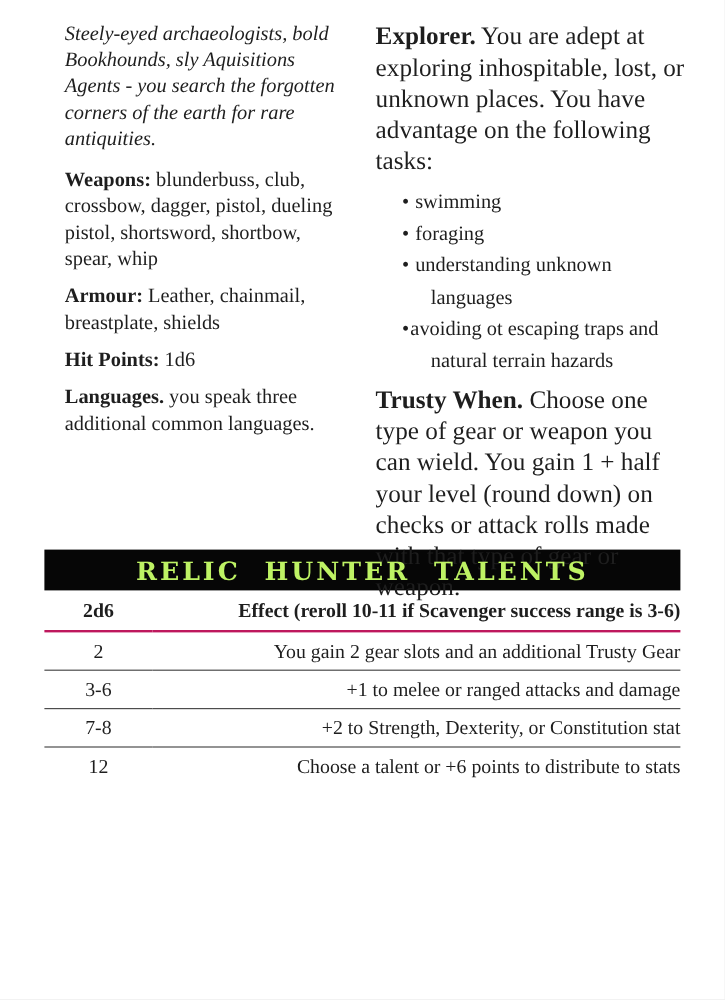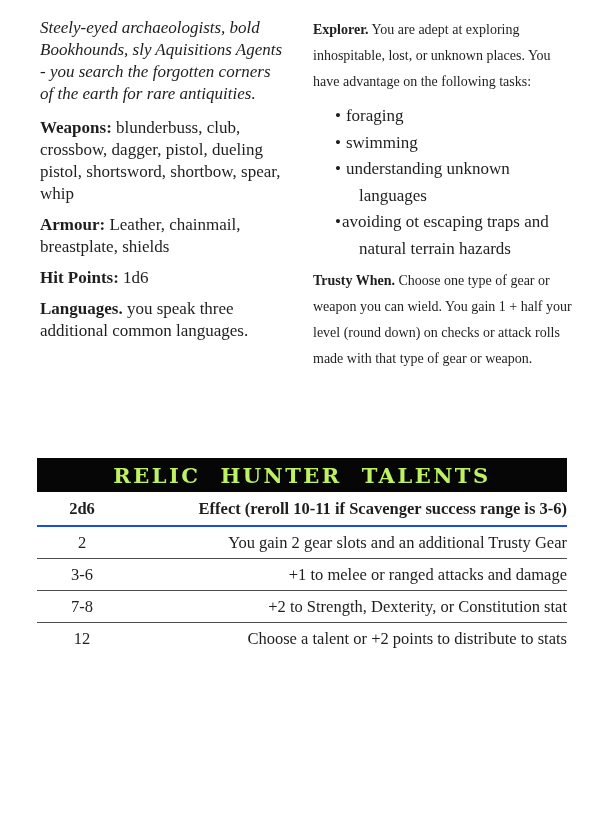--- a/index.html
+++ b/index.html
@@ -41,27 +41,27 @@
   .content {
     display: flex;
     padding: 17px 32px 0 36px;
     height: 458px;
     box-sizing: border-box;
     gap: 25px;
   }
   .col-left  { width: 252px; flex: 0 0 252px; }
   .col-right { flex: 1 1 auto; }
   .col-left p {
-    margin: 0 0 9px 4px;
+    margin: 0 0 9px 18px;
     font-size: 17px;
     line-height: 22px;
   }
   .col-right p {
     margin: 0 0 8px 0;
-    font-size: 14px;
+    font-size: 21px;
     line-height: 26px;
   }
   .intro {
     font-style: italic;
     margin-bottom: 12px !important;
   }
   .lbl { font-weight: 700; }
   
   ul.tasks {
     list-style: none;
@@ -112,21 +112,21 @@
   table.talents-table .c-roll {
     width: 90px;
     text-align: center;
   }
   table.talents-table .c-effect {
     text-align: right;
     padding-left: 2px;
   }
   table.talents-table thead th {
     font-weight: 700;
-    border-bottom: 2px solid #1d4ed8;
+    border-bottom: 2px solid #be185d;
     height: 33px;
   }
   table.talents-table tbody tr {
     border-bottom: 1.5px solid #4d4d4d;
   }
   table.talents-table tbody tr:last-child {
     border-bottom: none;
   }
 </style>
 </head>
@@ -147,22 +147,22 @@
       <p><span class="lbl">Hit Points:</span> <span>1d6</span></p>
 
       <p><span class="lbl">Languages.</span> <span>you speak three additional common languages.</span></p>
 
     </div>
 
     <div class="col-right">
       <p><span class="lbl">Explorer.</span> <span>You are adept at exploring inhospitable, lost, or unknown places. You have advantage on the following tasks:</span></p>
 
       <ul class="tasks">
+        <li><span class="bullet">•</span><span>swimming</span></li>
         <li><span class="bullet">•</span><span>foraging</span></li>
-        <li><span class="bullet">•</span><span>swimming</span></li>
         <li><span class="bullet">•</span><span>understanding unknown languages</span></li>
         <li class="tight"><span class="bullet">•</span><span>avoiding ot escaping traps and natural terrain hazards</span></li>
       </ul>
 
       <p><span class="lbl">Trusty When.</span> <span>Choose one type of gear or weapon you can wield. You gain 1 + half your level (round down) on checks or attack rolls made with that type of gear or weapon.</span></p>
     </div>
   </div>
 
   <div class="talents">
     <div class="talents-banner">
@@ -183,19 +183,19 @@
         <tr>
           <td class="c-roll">3-6</td>
           <td class="c-effect">+1 to melee or ranged attacks and damage</td>
         </tr>
         <tr>
           <td class="c-roll">7-8</td>
           <td class="c-effect">+2 to Strength, Dexterity, or Constitution stat</td>
         </tr>
         <tr>
           <td class="c-roll">12</td>
-          <td class="c-effect">Choose a talent or +2 points to distribute to stats</td>
+          <td class="c-effect">Choose a talent or +6 points to distribute to stats</td>
         </tr>
       </tbody>
     </table>
   </div>
 
 </div>
 
 </body></html>

